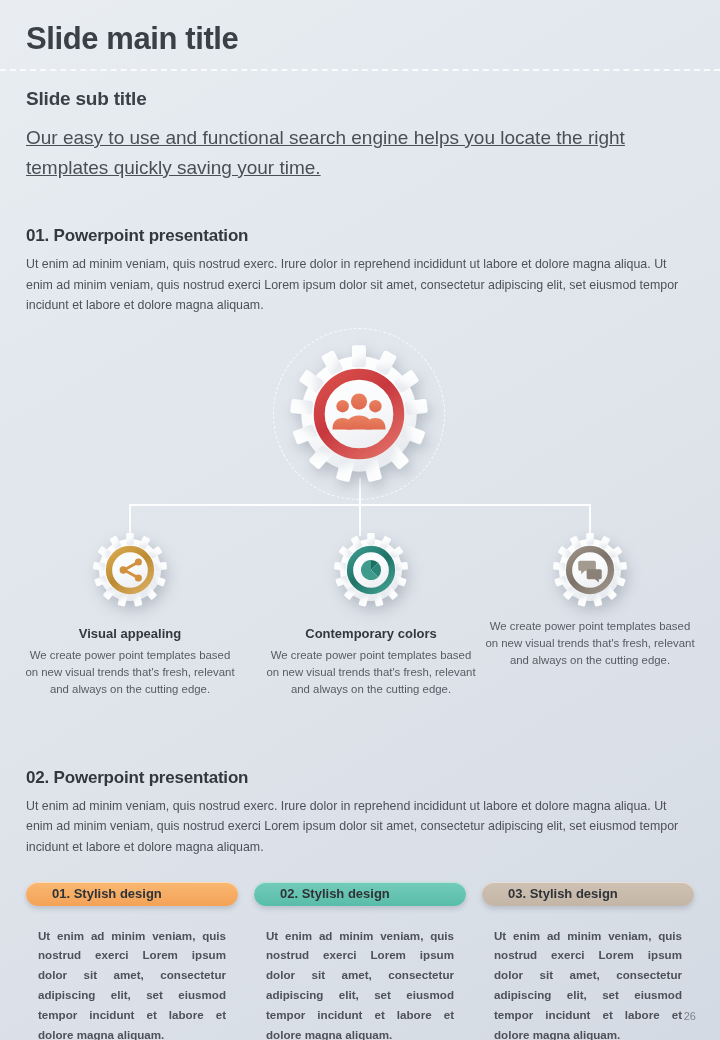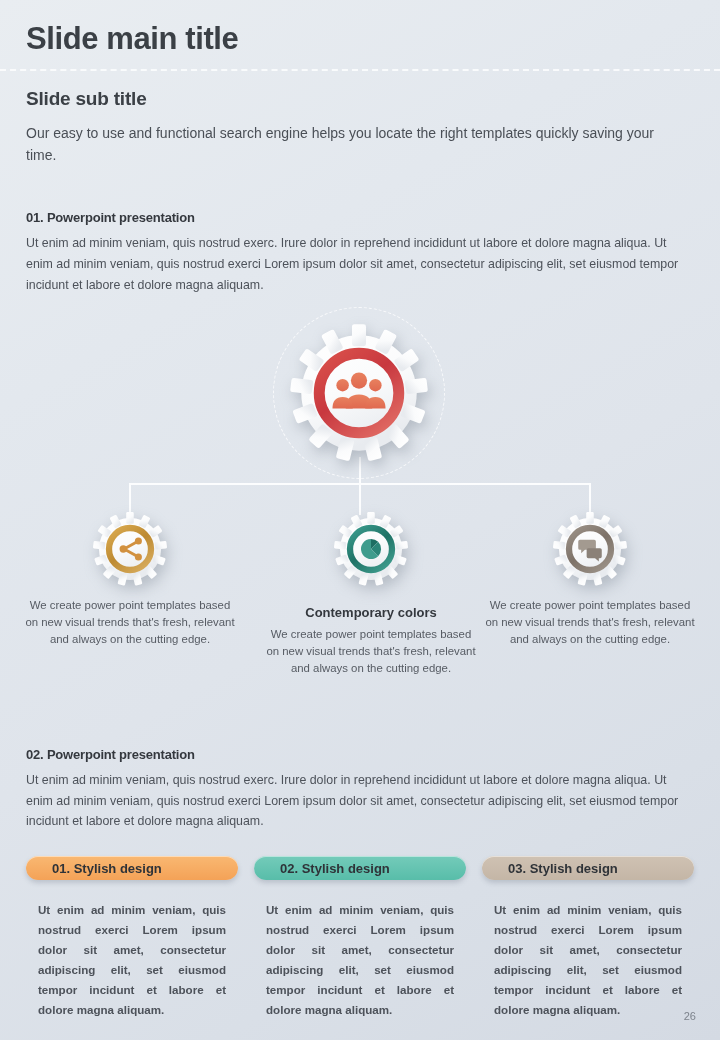--- a/index.html
+++ b/index.html
@@ -27,30 +27,31 @@
     border-top:2px dashed #fbfcfd;
     opacity:.95;
   }
   .sub-title {
     margin:17px 0 0 26px;
     font-size:19px; font-weight:bold; color:#3b4046;
     letter-spacing:-0.2px;
   }
   .intro {
     margin:13px 26px 0 26px;
-    font-size:14px; color:#4a4f56; line-height:1.55;
+    font-size:19px; color:#4a4f56; line-height:1.55;
     max-width:660px;
+    text-decoration:underline;
   }
 
   
   .section { margin:0 26px; }
   .section-01 { margin-top:44px; }
   .section-02 { margin-top:48px; }
   .section-heading {
-    font-size:13px; font-weight:bold; color:#34383e;
+    font-size:17px; font-weight:bold; color:#34383e;
     letter-spacing:-0.2px;
   }
   .section-body {
     margin-top:8px;
     font-size:12.4px; color:#4d5season; color:#4d525a; line-height:1.66;
   }
 
   
   .diagram { position:relative; height:390px; margin-top:14px; }
 
@@ -230,20 +231,21 @@
             <g fill="#d2913f" stroke="#d2913f" stroke-width="3.4">
               <line x1="43" y1="50" x2="59" y2="41"></line>
               <line x1="43" y1="50" x2="59" y2="59"></line>
               <circle cx="42" cy="50" r="4.4" stroke="none"></circle>
               <circle cx="60" cy="40.5" r="4.2" stroke="none"></circle>
               <circle cx="60" cy="59.5" r="4.2" stroke="none"></circle>
             </g>
           </svg>
         </div>
       </div>
+      <div class="leaf-title">Visual appealing</div>
       <div class="leaf-text">We create power point templates based on new visual trends that's fresh, relevant and always on the cutting edge.</div>
     </div>
 
     <div class="leaf leaf-2">
       <div class="leaf-gear">
         <div class="gear">
           <svg class="gear-svg" width="84" height="84" viewBox="0 0 100 100">
             <defs>
               <linearGradient id="ringTeal" x1="0.1" y1="0" x2="0.85" y2="1">
                 <stop offset="0%" stop-color="#3a9a8c"></stop>

